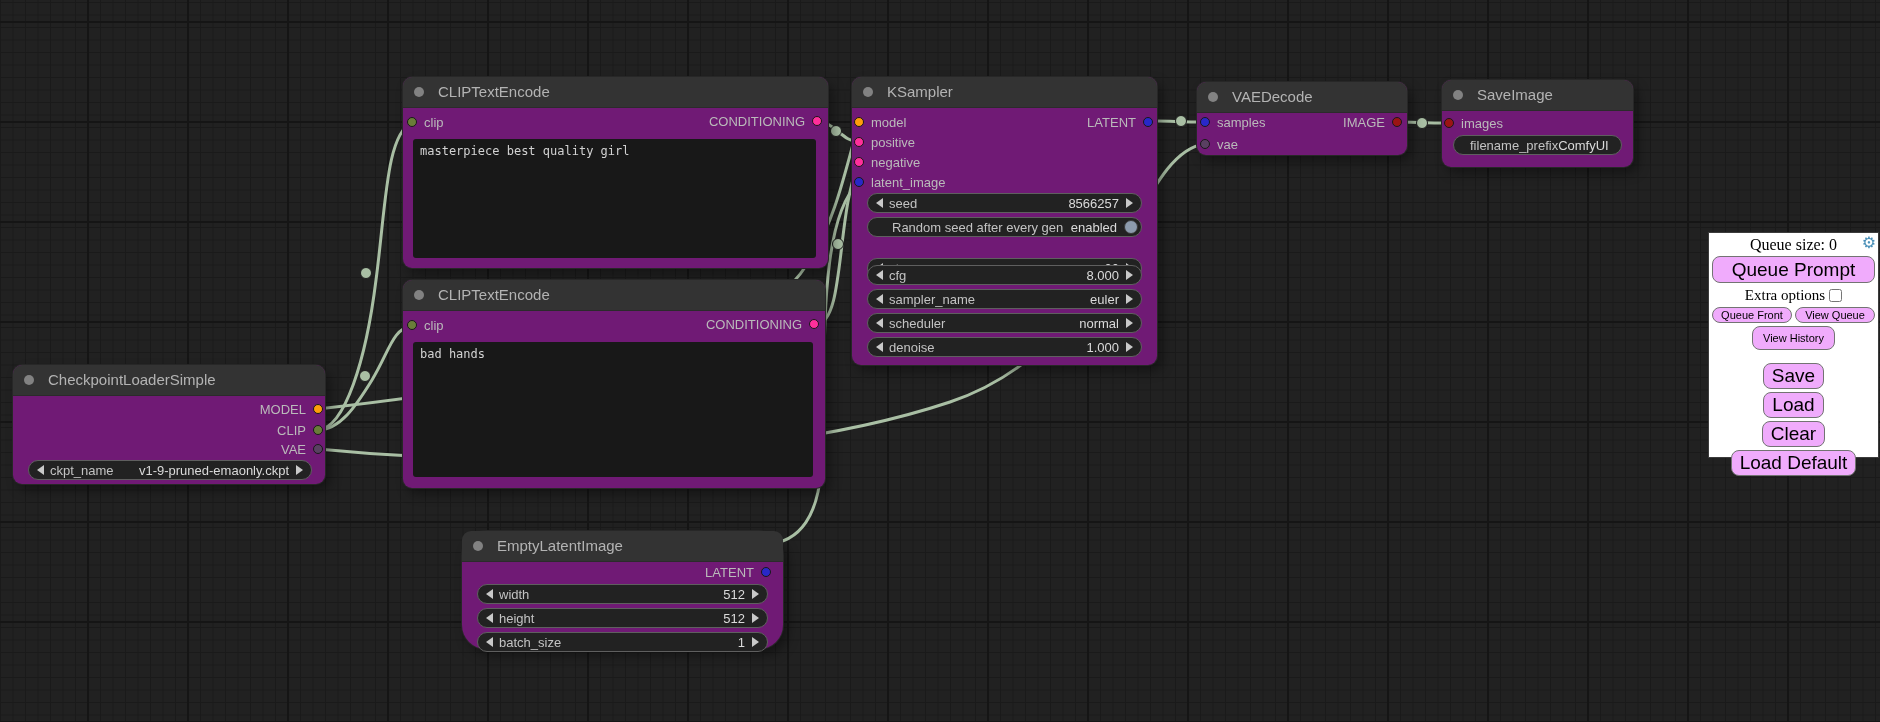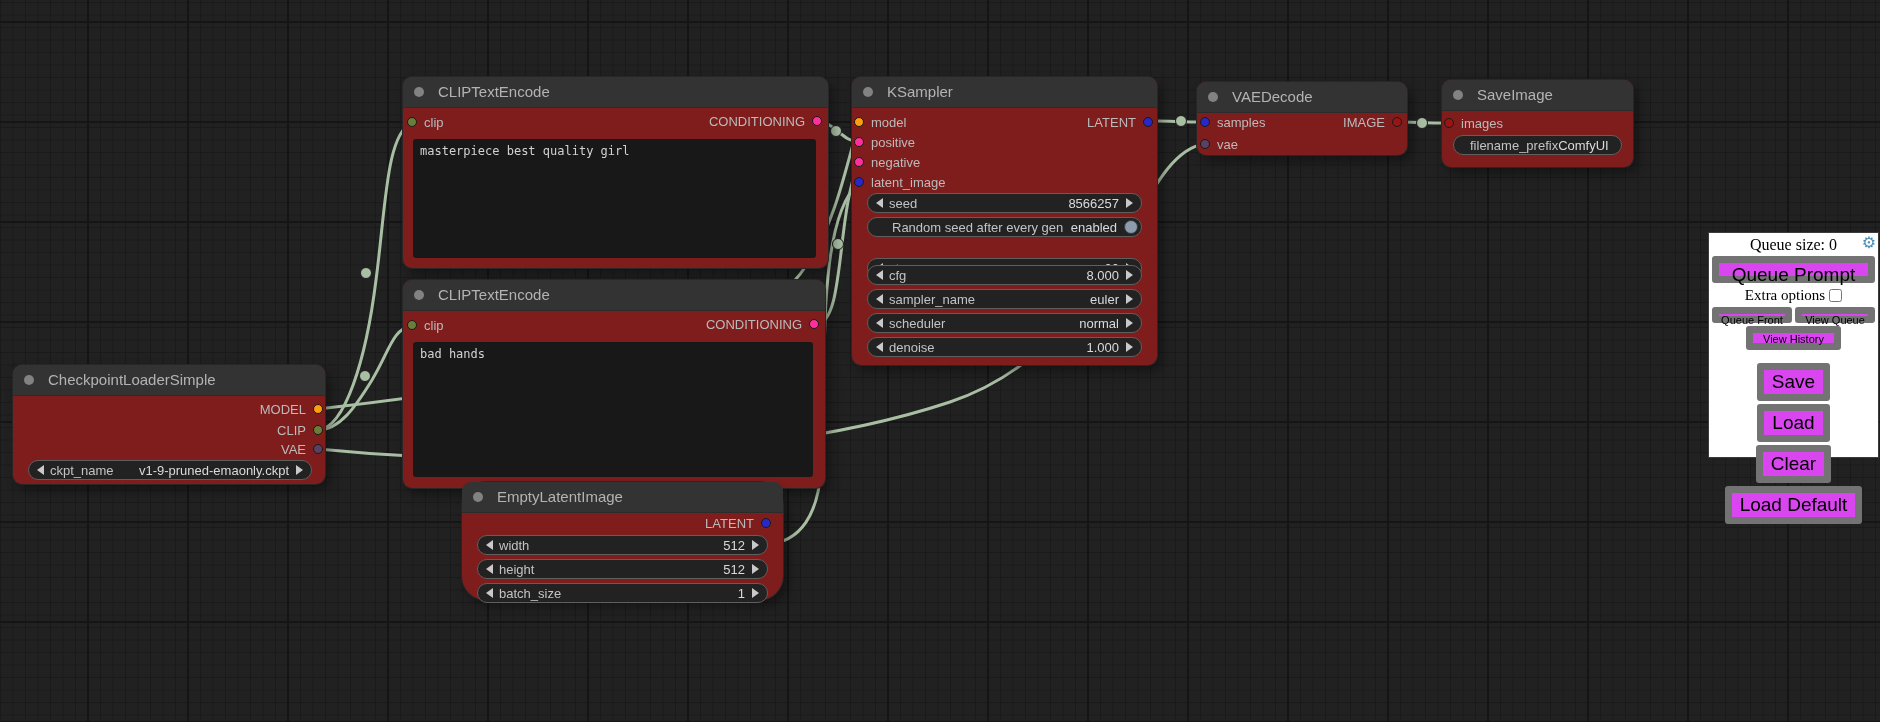--- a/index.html
+++ b/index.html
@@ -12,21 +12,21 @@
       linear-gradient(to bottom,#151515 2px,transparent 2px),
       linear-gradient(to right,#1a1a1a 1px,transparent 1px),
       linear-gradient(to bottom,#1a1a1a 1px,transparent 1px);
     background-size:100px 100px,100px 100px,12.5px 12.5px,12.5px 12.5px;
     background-position:-13px 21px,-13px 21px,0 2px,0 2px;
   }
   #wire-layer{position:absolute;left:0;top:0;z-index:1;}
   .wire{stroke:var(--link,#a9bfa4);stroke-width:3;fill:none;}
   .linkdot{fill:var(--link,#a9bfa4);stroke:#1d1d1d;stroke-width:1;}
   .node{
-    position:absolute;z-index:2;background:#7f1d1d;border-radius:9px;
+    position:absolute;z-index:2;background:#701a75;border-radius:9px;
     box-shadow:0 0 0 1px #272727,5px 6px 12px rgba(0,0,0,.4);
   }
   .nhead{
     position:absolute;left:0;top:0;right:0;height:30px;background:#333333;
     border-radius:9px 9px 0 0;border-bottom:1px solid #2b2b2b;
   }
   .tdot{position:absolute;left:11px;top:10px;width:10px;height:10px;border-radius:50%;background:#828282;}
   .ntitle{position:absolute;left:35px;top:0;line-height:30px;font-size:15px;color:#b3b3b3;white-space:nowrap;}
   .row{position:absolute;height:16px;display:flex;align-items:center;font-size:13px;color:#bababa;}
   .row.in{left:2px;}
@@ -53,22 +53,22 @@
     padding:5px 7px;box-sizing:border-box;white-space:pre-wrap;overflow:hidden;
   }
   
   .menu{
     position:absolute;left:1708px;top:232px;width:171px;height:226px;z-index:3;
     background:#ffffff;border:1px solid #3c3c3c;box-sizing:border-box;color:#000;
   }
   .qsize{font-family:"Liberation Serif",serif;font-size:16px;text-align:center;margin:3px 0 2px;}
   .gear{position:absolute;right:2px;top:1px;font-size:16px;line-height:18px;color:var(--gear,#4a90b8);cursor:pointer;}
   .btn{
-    font-family:"Liberation Sans",sans-serif;background:#d946ef;border:7px solid #737373;
-    border-radius:3px;color:#000;display:block;cursor:pointer;
+    font-family:"Liberation Sans",sans-serif;background:#f0abfc;border:1px solid #737373;
+    border-radius:8px;color:#000;display:block;cursor:pointer;
   }
   .qprompt{width:163px;height:27px;margin:0 auto;font-size:19px;}
   .extra{font-family:"Liberation Serif",serif;font-size:15px;text-align:center;margin:4px 0 3px;display:flex;align-items:center;justify-content:center;gap:4px;}
   .extra input{width:13px;height:13px;margin:0;}
   .tworow{display:flex;gap:3px;margin:0 3px;}
   .tworow .btn{flex:1;font-size:11px;height:16px;line-height:12px;padding:0;}
   .vhist{font-size:11px;height:24px;line-height:12px;padding:0 10px;margin:3px auto 0;}
   .bigcol{display:flex;flex-direction:column;align-items:center;margin-top:13px;}
   .bigcol .btn{font-size:19px;padding:1px 8px;margin-bottom:3px;}
 </style>
@@ -211,21 +211,21 @@
     <span class="arrR"></span>
   </div>
   <div class="widget" style="top:260px;">
     <span class="arrL"></span>
     <span class="wlabel">denoise</span>
     <span class="wvalue">1.000</span>
     <span class="arrR"></span>
   </div>
 </div>
 
-<div class="node" style="left:462px;top:482px;width:321px;height:118px;border-radius:24px;">
+<div class="node" style="left:462px;top:531px;width:321px;height:118px;border-radius:24px;">
   <div class="nhead">
     <span class="tdot"></span>
     <span class="ntitle">EmptyLatentImage</span>
   </div>
   <div class="row out" style="top:33px;right:12px;">
     <span class="plabel">LATENT</span>
     <span class="pdot" style="background: rgb(40, 40, 200);"></span>
   </div>
   <div class="widget" style="top:53px;">
     <span class="arrL"></span>

